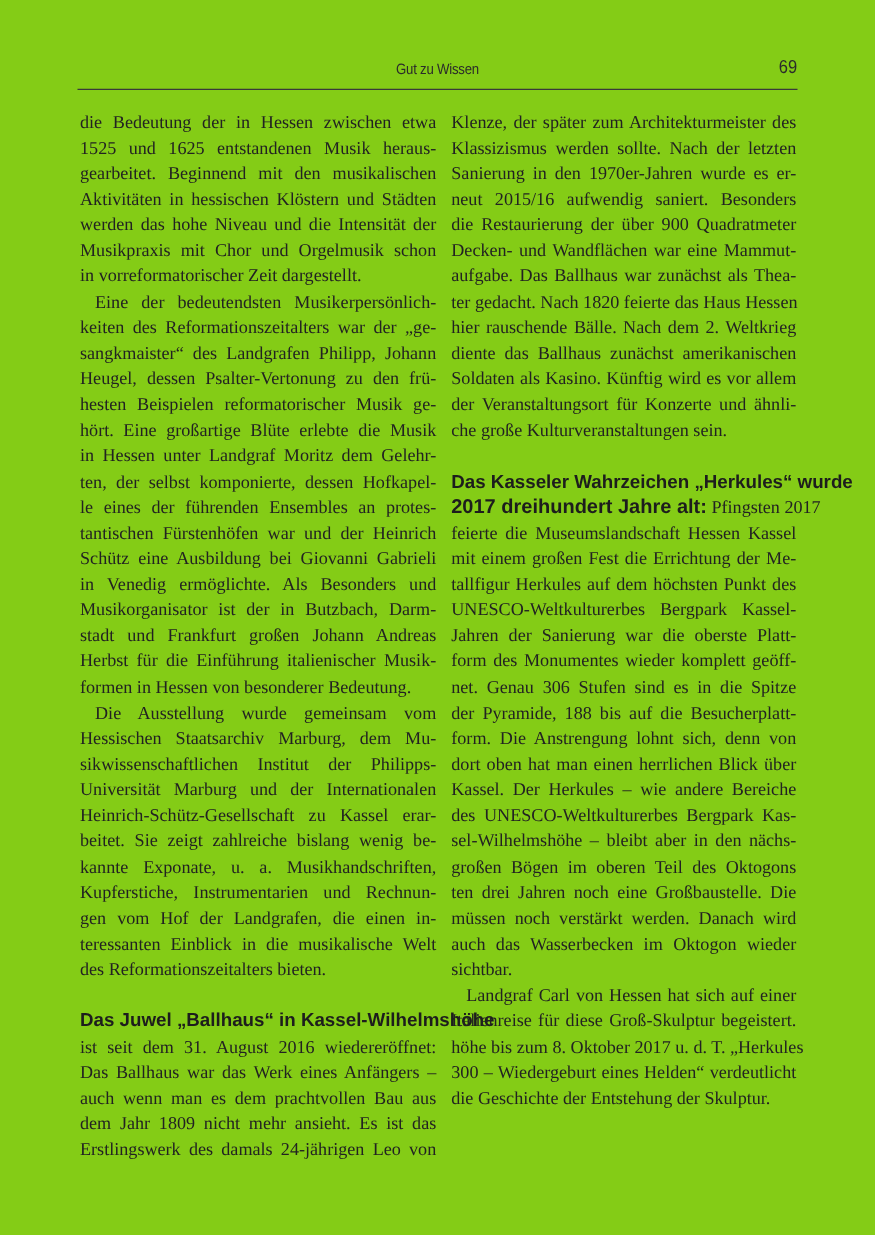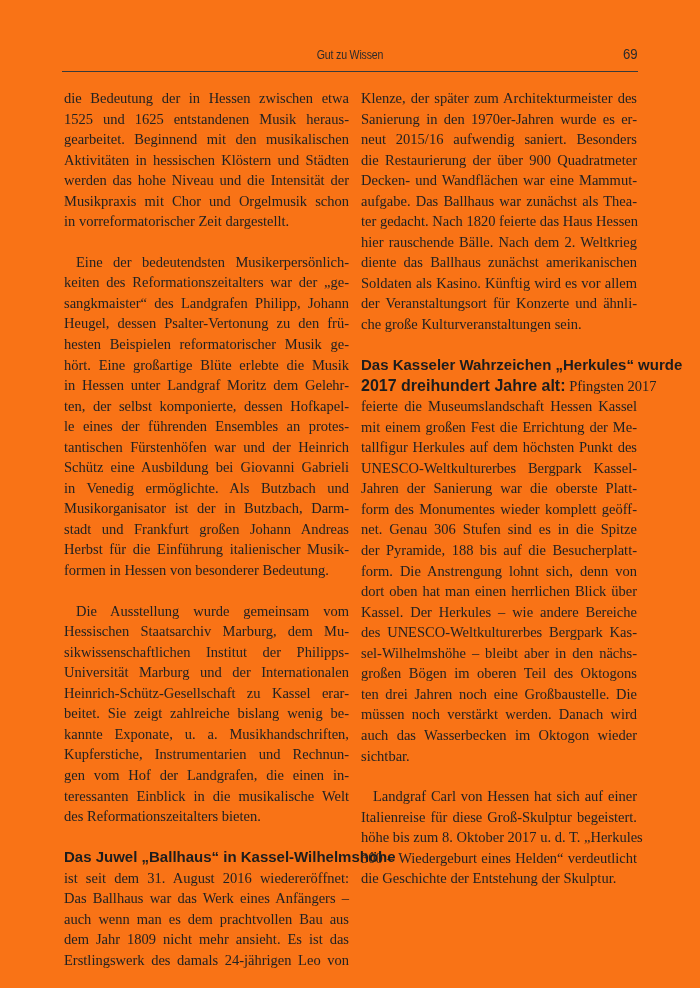--- a/index.html
+++ b/index.html
@@ -1,17 +1,17 @@
 <!DOCTYPE html>
 <html><head>
 <meta charset="utf-8">
 <style>
   html, body { margin: 0; padding: 0; background: #ffffff; }
   body { width: 700px; height: 988px; position: relative; overflow: hidden; }
-  .page { position: absolute; left: 0; top: 0; width: 700px; height: 988px; background: #f97316; }
+  .page { position: absolute; left: 0; top: 0; width: 700px; height: 988px; background: #84cc16; }
   .running-head {
     position: absolute; left: 62px; top: 45px; width: 576px; height: 20px;
     font-family: "Liberation Sans", sans-serif; color: #2b2b2b;
   }
   .running-title {
     position: absolute; left: 0; right: 0; top: 3px; text-align: center;
     font-size: 12px; letter-spacing: -0.2px; transform: scaleX(0.88);
   }
   .page-number {
     position: absolute; right: 0; top: 0; font-size: 15px; transform: scaleX(0.88); transform-origin: right center;
@@ -24,21 +24,21 @@
     position: absolute; top: 88px;
     font-family: "Liberation Serif", serif; font-size: 14.5px; line-height: 20.55px; color: #222;
   }
   .col-left { left: 64px; width: 285px; }
   .col-right { left: 361px; width: 276px; }
   .ln {
     display: block; height: 20.55px; white-space: nowrap; overflow: visible;
     text-align: justify; text-align-last: justify;
   }
   .ln.last { text-align: left; text-align-last: left; }
-  .ln.indent { padding-left: 12px; margin-top: 20px; }
+  .ln.indent { padding-left: 12px; }
   .blank { display: block; height: 20.55px; }
   .hd {
     font-family: Liberation Sans, sans-serif; font-weight: bold; font-size: 16px; color: #1d1d1d;
   }
   .ln.hdline { font-family: "Liberation Sans", sans-serif; font-weight: bold; font-size: 15px; color: #1d1d1d; }
 </style>
 </head>
 <body>
 
 <div class="page">
@@ -64,21 +64,21 @@
       <span class="ln">keiten des Reformationszeitalters war der „ge-</span>
       <span class="ln">sangkmaister“ des Landgrafen Philipp, Johann</span>
       <span class="ln">Heugel, dessen Psalter-Vertonung zu den frü-</span>
       <span class="ln">hesten Beispielen reformatorischer Musik ge-</span>
       <span class="ln">hört. Eine großartige Blüte erlebte die Musik</span>
       <span class="ln">in Hessen unter Landgraf Moritz dem Gelehr-</span>
       <span class="ln">ten, der selbst komponierte, dessen Hofkapel-</span>
       <span class="ln">le eines der führenden Ensembles an protes-</span>
       <span class="ln">tantischen Fürstenhöfen war und der Heinrich</span>
       <span class="ln">Schütz eine Ausbildung bei Giovanni Gabrieli</span>
-      <span class="ln">in Venedig ermöglichte. Als Butzbach und</span>
+      <span class="ln">in Venedig ermöglichte. Als Besonders und</span>
       <span class="ln">Musikorganisator ist der in Butzbach, Darm-</span>
       <span class="ln">stadt und Frankfurt großen Johann Andreas</span>
       <span class="ln">Herbst für die Einführung italienischer Musik-</span>
       <span class="ln last">formen in Hessen von besonderer Bedeutung.</span>
     </div>
     <div>
       <span class="ln indent">Die Ausstellung wurde gemeinsam vom</span>
       <span class="ln">Hessischen Staatsarchiv Marburg, dem Mu-</span>
       <span class="ln">sikwissenschaftlichen Institut der Philipps-</span>
       <span class="ln">Universität Marburg und der Internationalen</span>
@@ -97,20 +97,21 @@
       <span class="ln">Das Ballhaus war das Werk eines Anfängers –</span>
       <span class="ln">auch wenn man es dem prachtvollen Bau aus</span>
       <span class="ln">dem Jahr 1809 nicht mehr ansieht. Es ist das</span>
       <span class="ln">Erstlingswerk des damals 24-jährigen Leo von</span>
     </div>
   </div>
 
   <div class="col col-right">
     <div>
       <span class="ln">Klenze, der später zum Architekturmeister des</span>
+      <span class="ln">Klassizismus werden sollte. Nach der letzten</span>
       <span class="ln">Sanierung in den 1970er-Jahren wurde es er-</span>
       <span class="ln">neut 2015/16 aufwendig saniert. Besonders</span>
       <span class="ln">die Restaurierung der über 900 Quadratmeter</span>
       <span class="ln">Decken- und Wandflächen war eine Mammut-</span>
       <span class="ln">aufgabe. Das Ballhaus war zunächst als Thea-</span>
       <span class="ln">ter gedacht. Nach 1820 feierte das Haus Hessen</span>
       <span class="ln">hier rauschende Bälle. Nach dem 2. Weltkrieg</span>
       <span class="ln">diente das Ballhaus zunächst amerikanischen</span>
       <span class="ln">Soldaten als Kasino. Künftig wird es vor allem</span>
       <span class="ln">der Veranstaltungsort für Konzerte und ähnli-</span>

